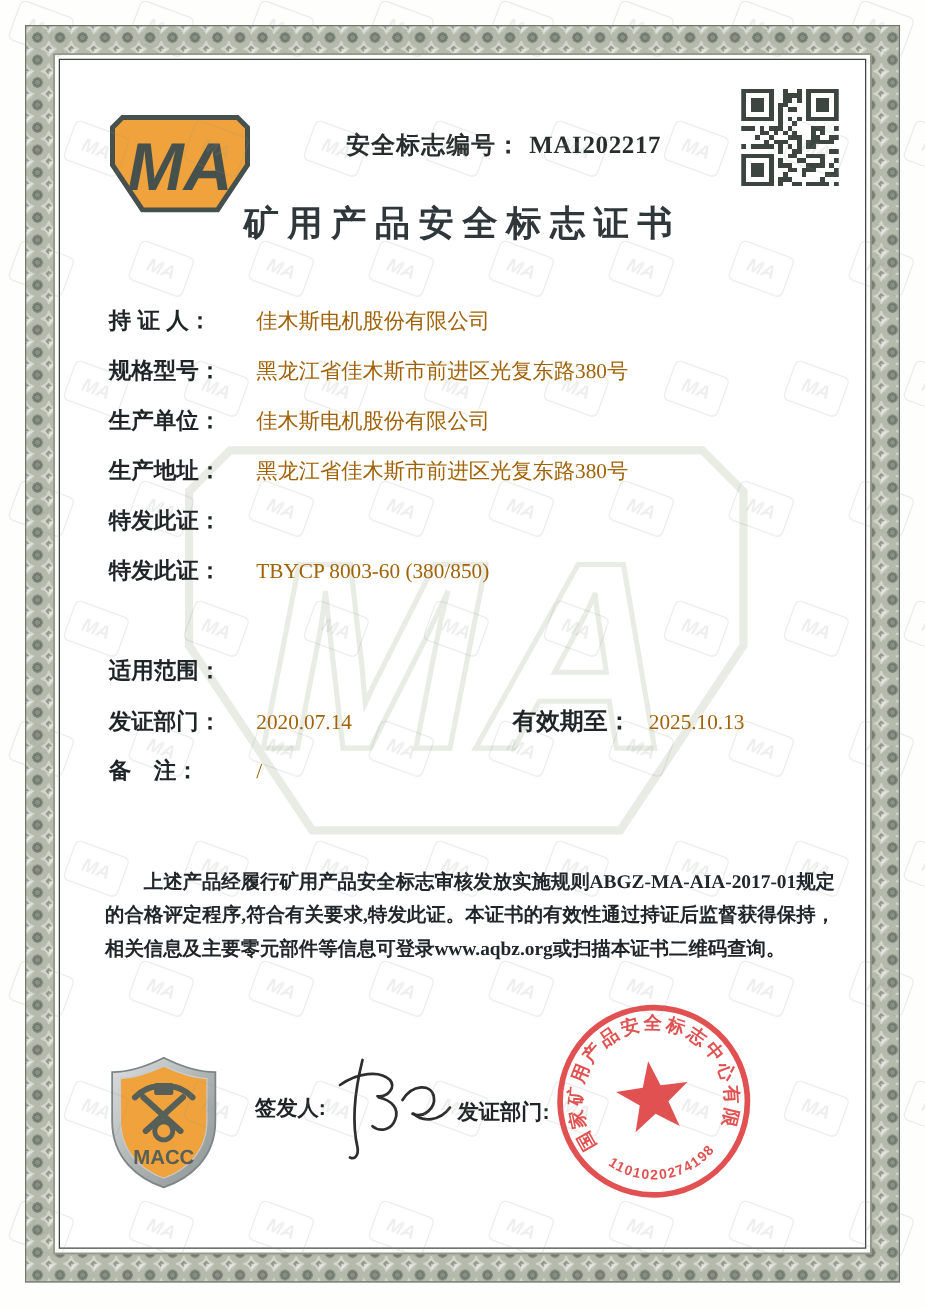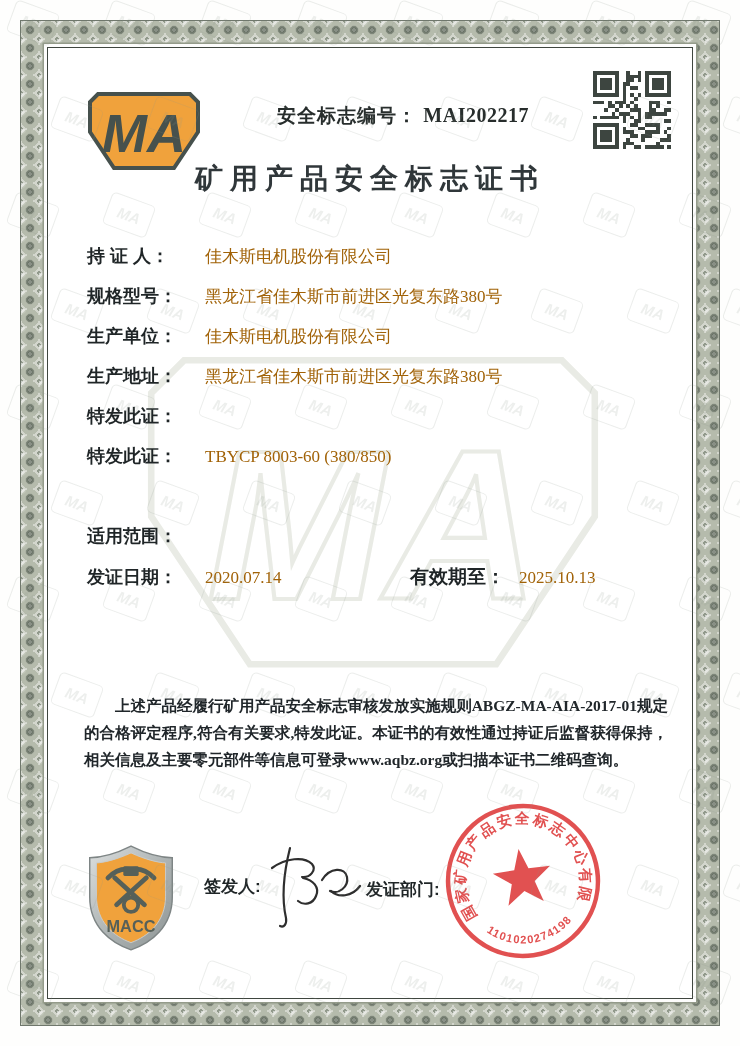--- a/index.html
+++ b/index.html
@@ -322,25 +322,29 @@
           <div class="frow">
               <span class="flabel">特发此证：</span>
               <span class="fvalue">TBYCP 8003-60 (380/850)</span>
             </div>
           <div class="frow wide">
             </div>
           <div class="frow">
               <span class="flabel">适用范围：</span>
             </div>
           <div class="frow">
-            <span class="flabel">发证日期：</span>
+            <span class="flabel">发证部门：</span>
             <span class="fvalue v1">2020.07.14</span>
             <span class="l2">有效期至：</span>
             <span class="fvalue">2025.10.13</span>
           </div>
+          <div class="frow">
+              <span class="flabel">备　注：</span>
+              <span class="fvalue">/</span>
+            </div>
         </div>
 
         <p class="para">上述产品经履行矿用产品安全标志审核发放实施规则ABGZ-MA-AIA-2017-01规定的合格评定程序,符合有关要求,特发此证。本证书的有效性通过持证后监督获得保持，相关信息及主要零元部件等信息可登录www.aqbz.org或扫描本证书二维码查询。</p>
 
         <svg class="shield" viewBox="0 0 100 114">
           <defs>
             <linearGradient id="sg" x1="0" y1="0" x2="1" y2="1">
               <stop offset="0" stop-color="#dcdfdf"></stop>
                 <stop offset=".5" stop-color="#afb5b5"></stop>
                 <stop offset="1" stop-color="#8d9494"></stop>

